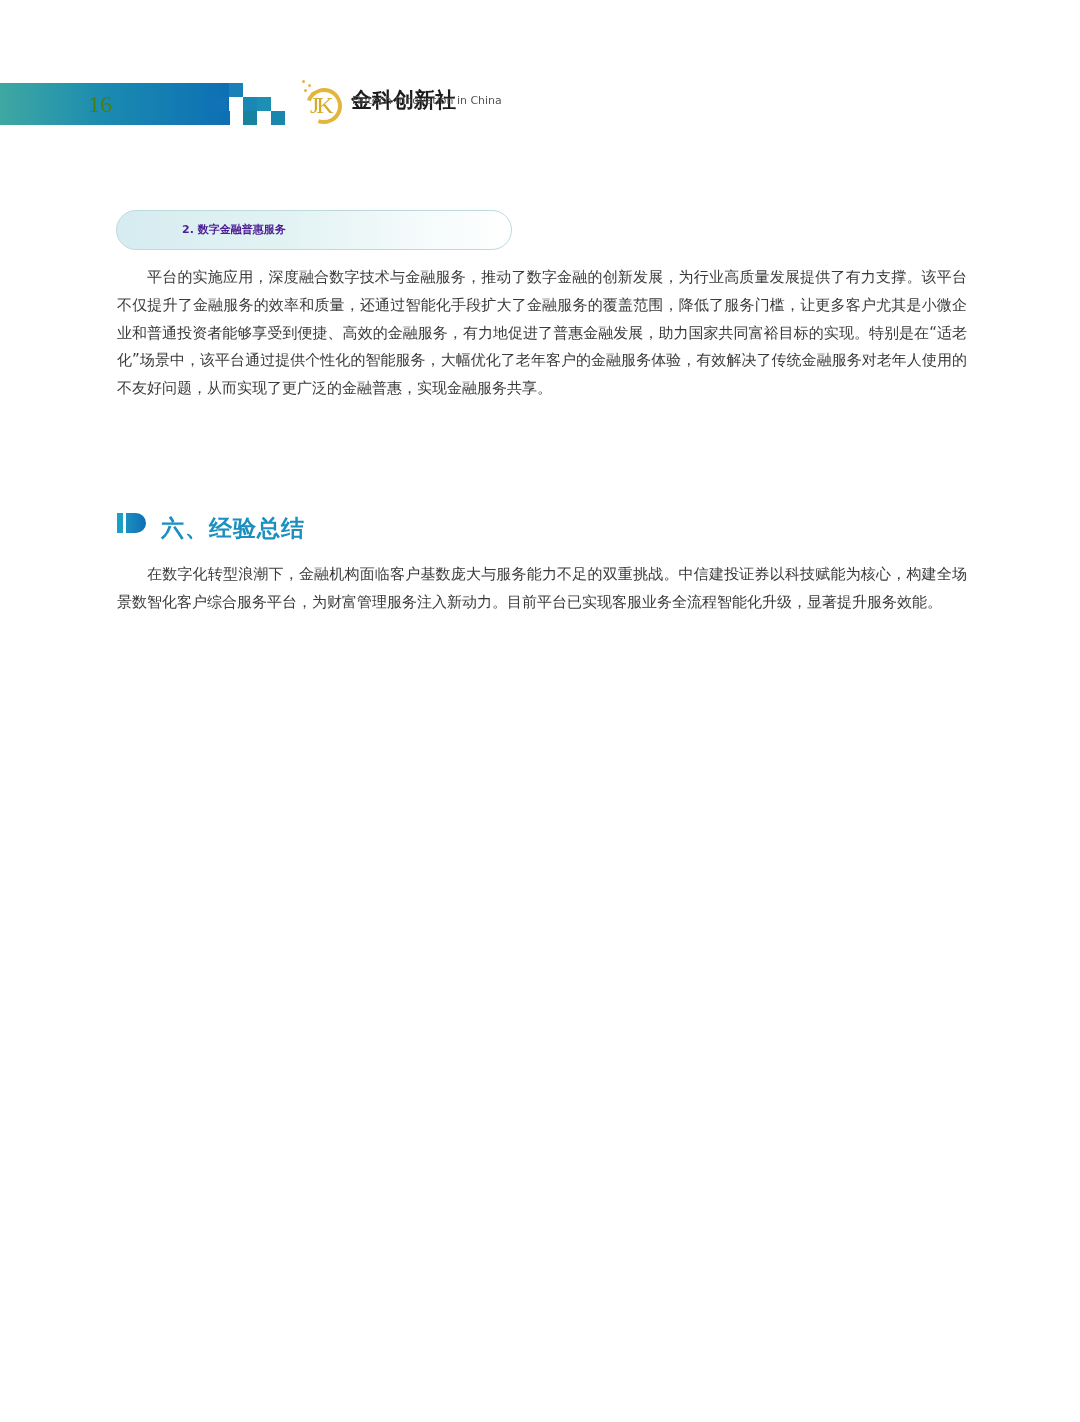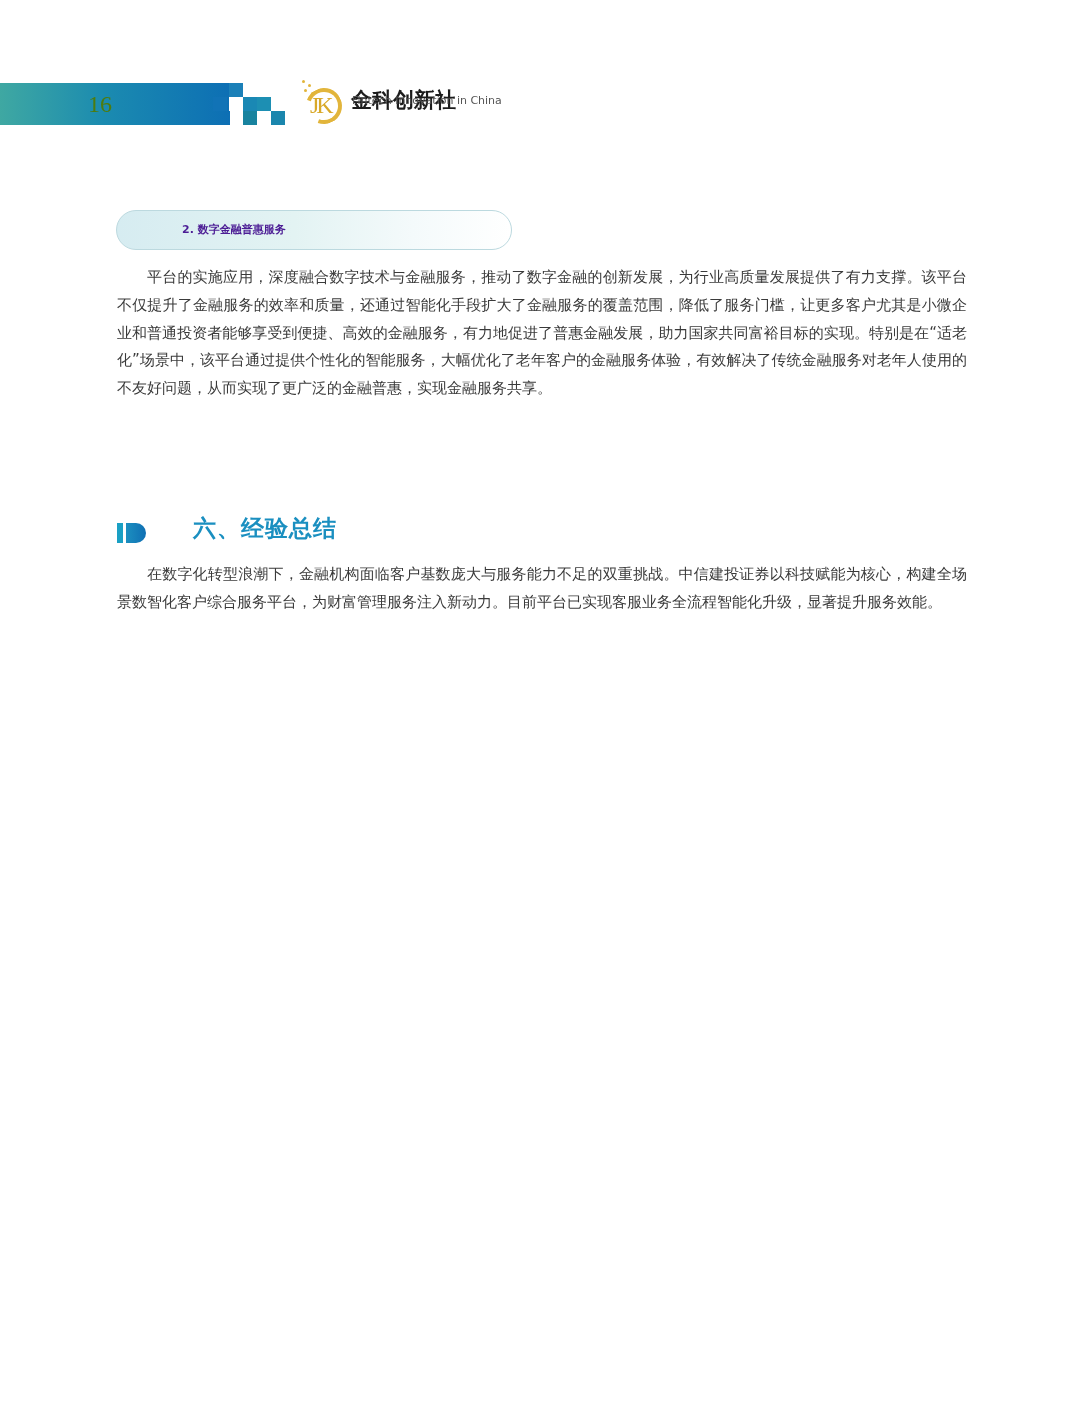--- a/index.html
+++ b/index.html
@@ -145,22 +145,21 @@
     margin: 0;
     text-indent: 2em;
   }
   
   .section-heading {
     position: absolute;
     left: 117px;
     top: 513px;
     height: 30px;
     display: flex;
-    align-items: flex-end;
-    gap: 32px;
+    align-items: flex-start;
   }
   .section-icon {
     display: inline-block;
     position: relative;
     width: 30px;
     height: 20px;
     margin-right: 14px;
   }
   .section-icon .bar {
     position: absolute;

